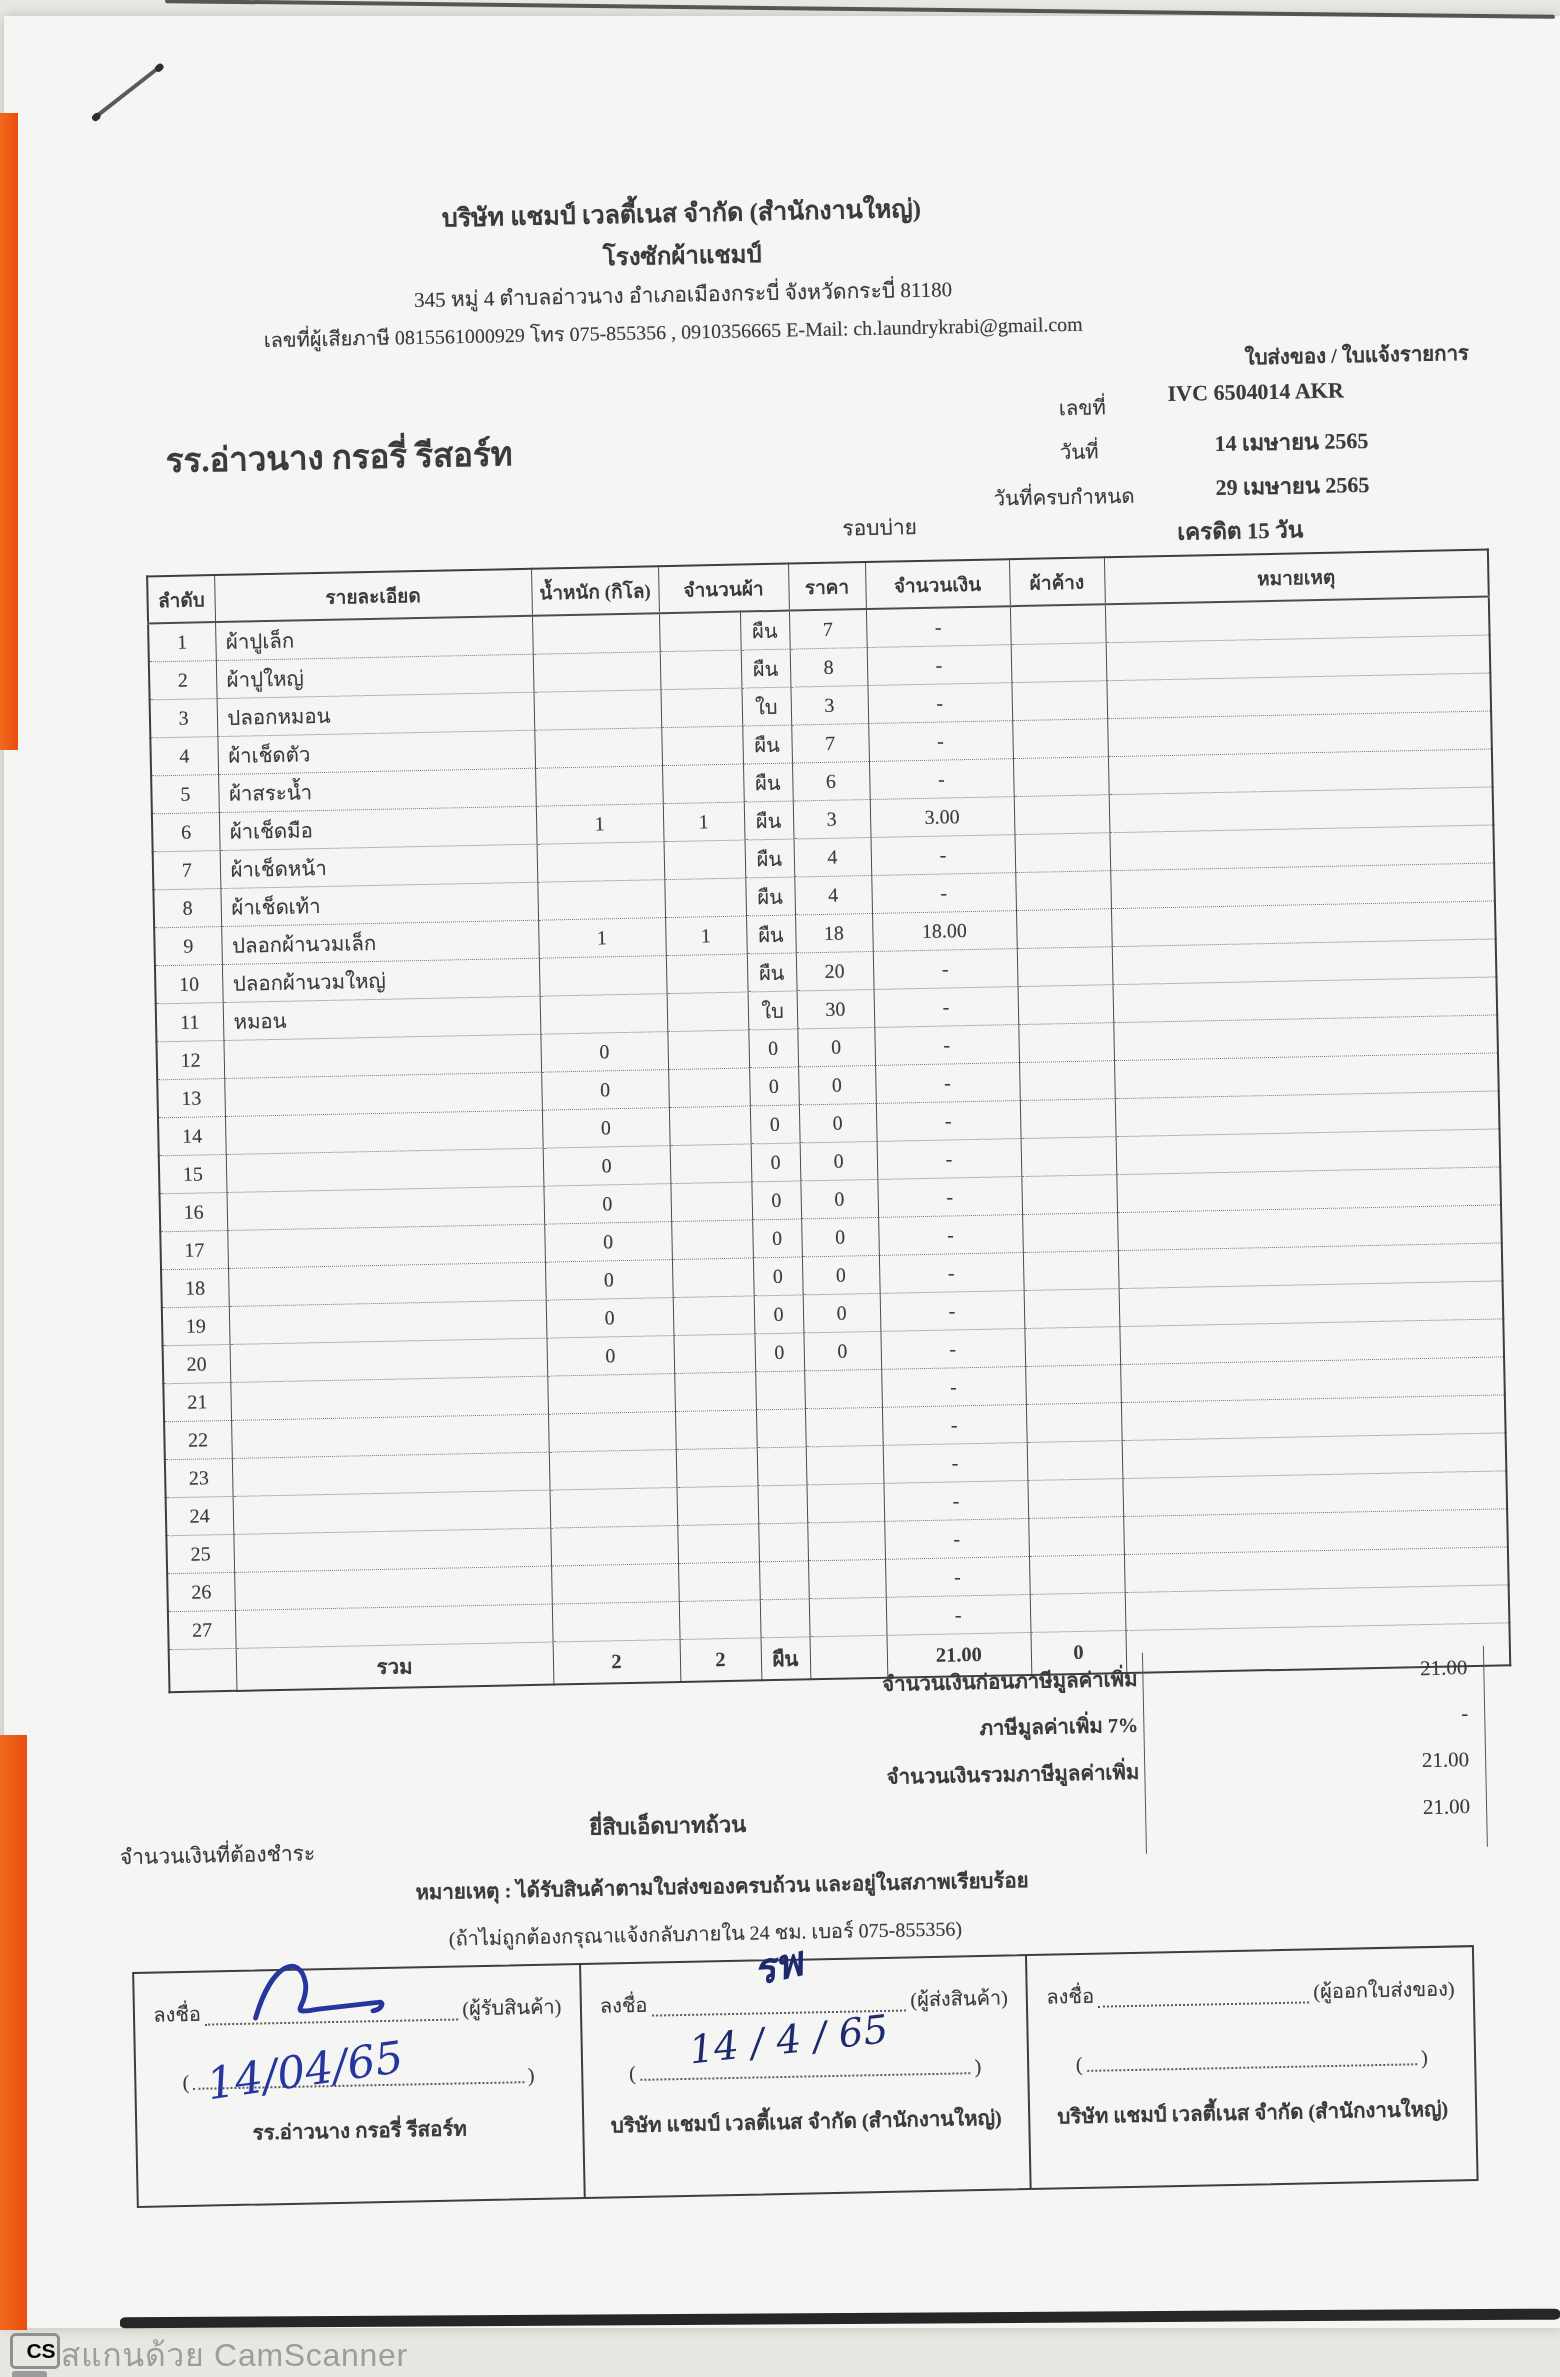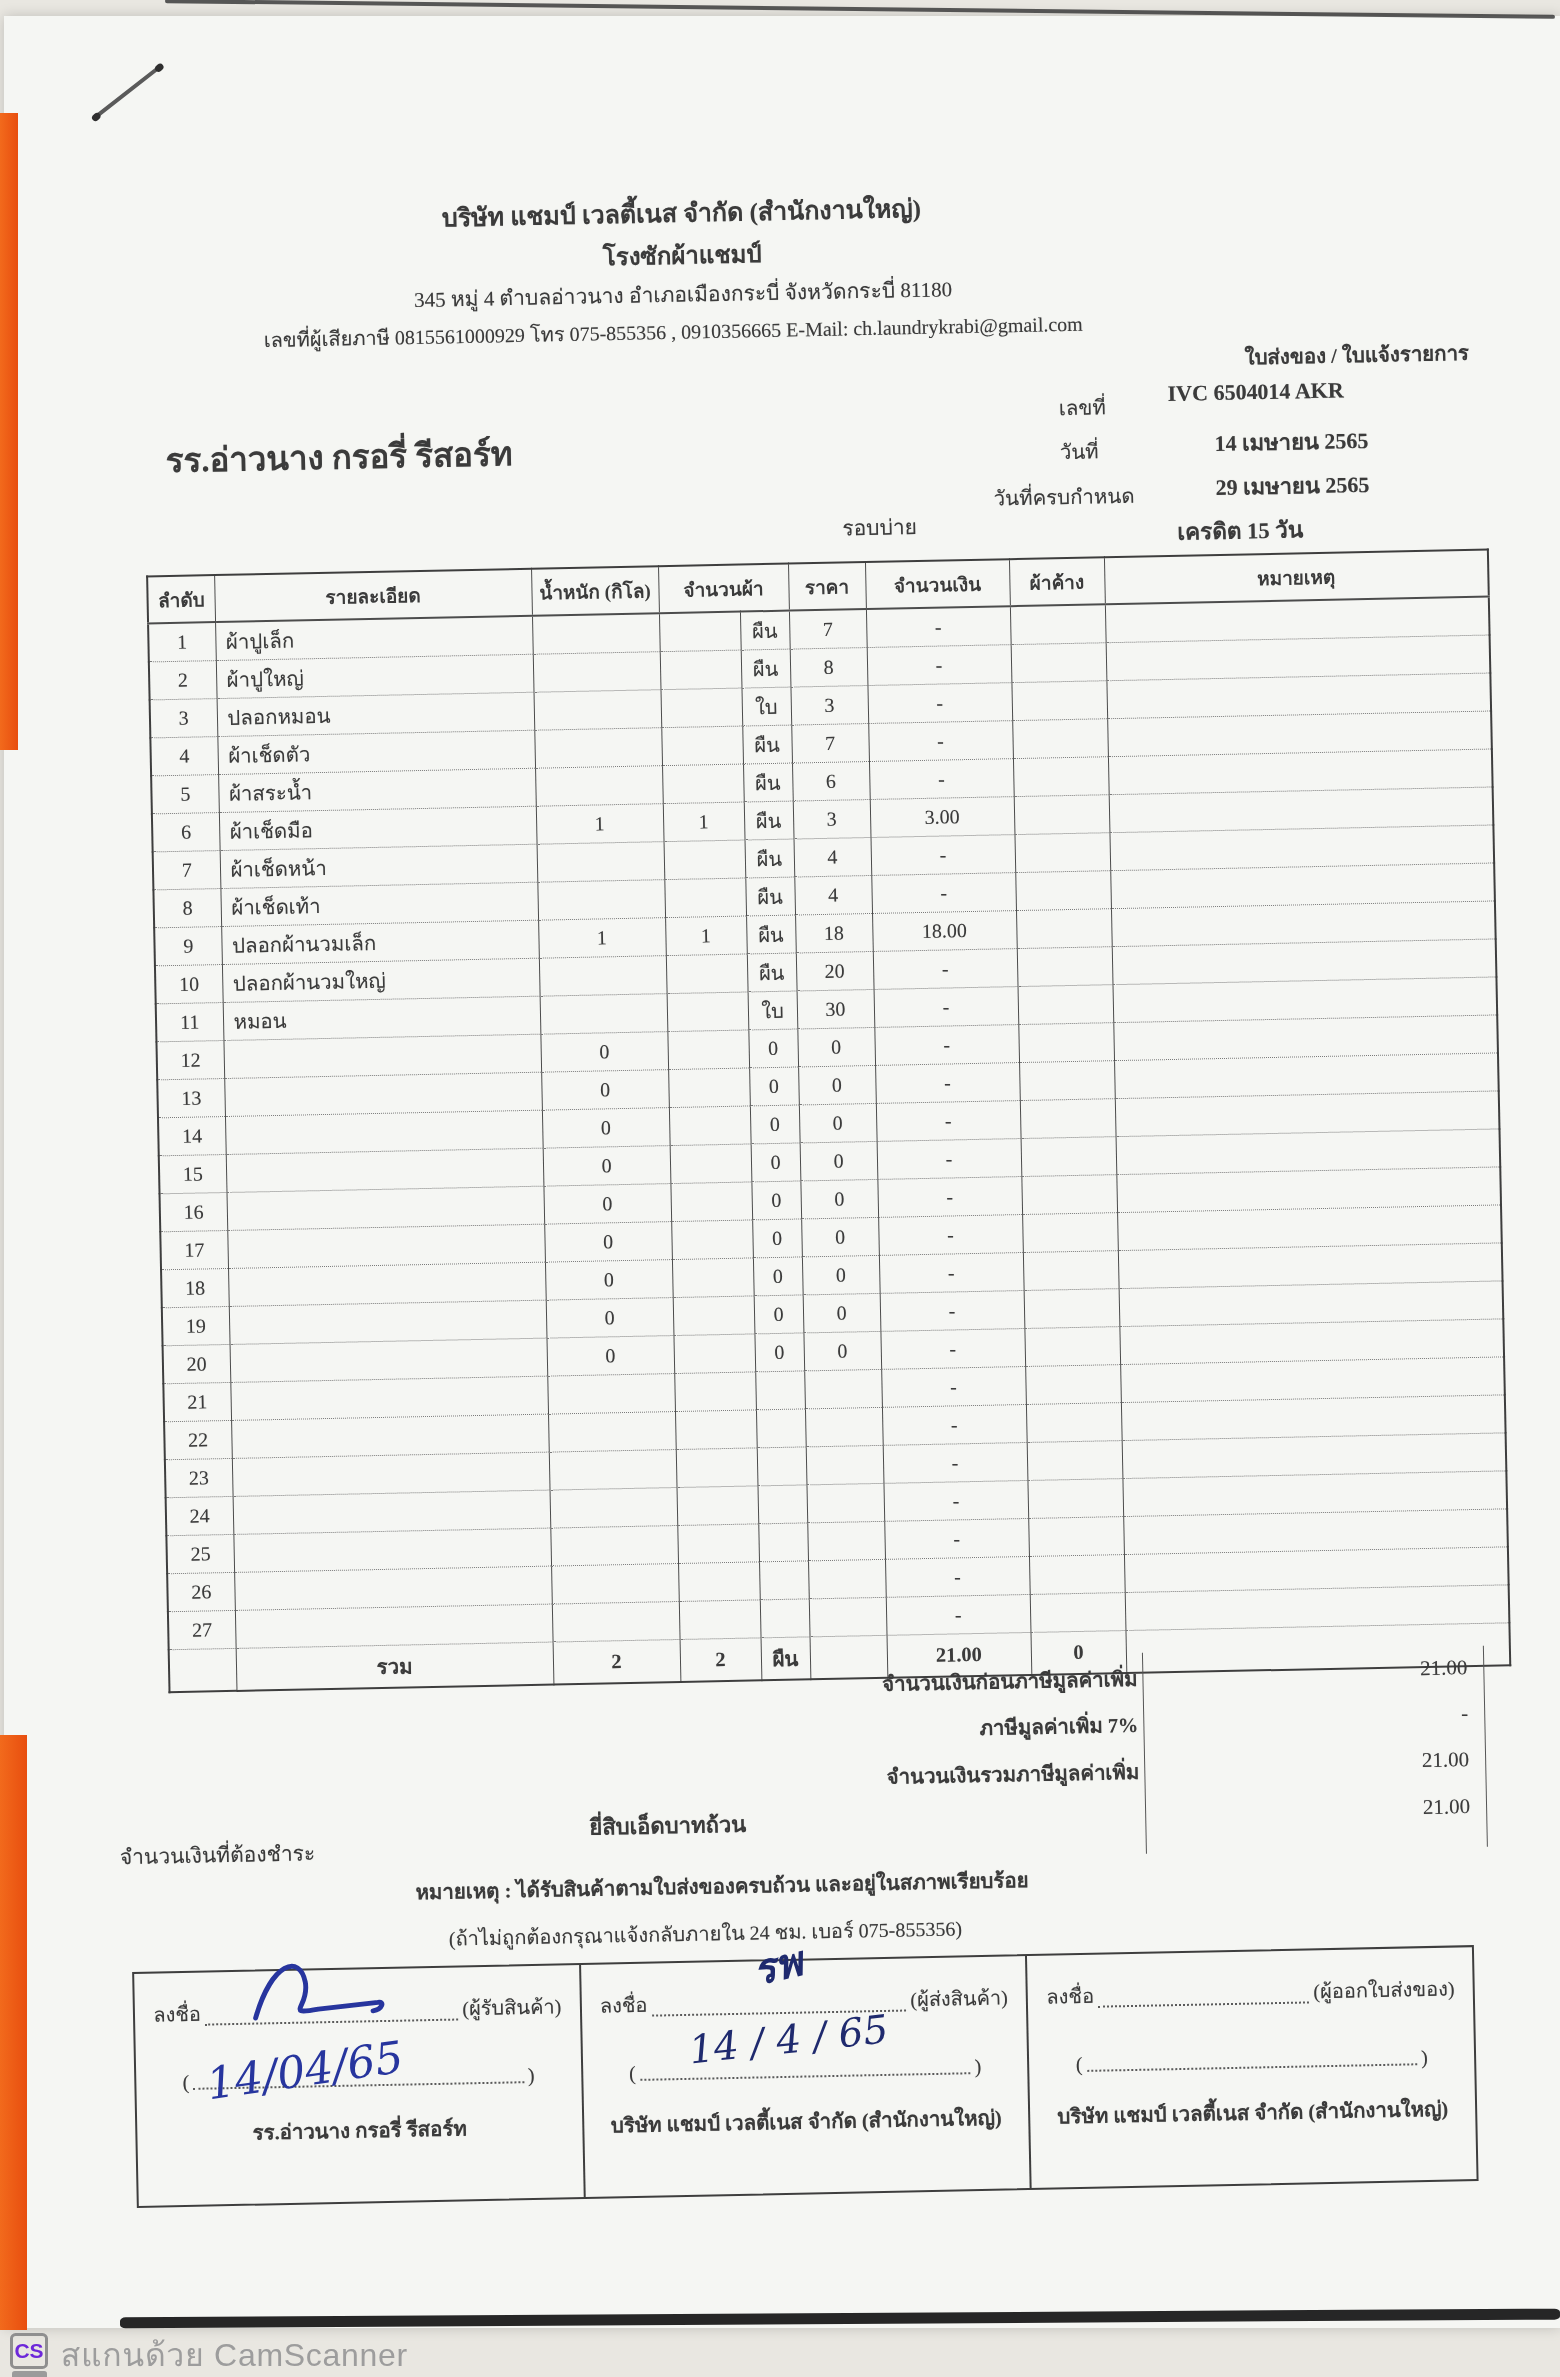--- a/index.html
+++ b/index.html
@@ -91,22 +91,22 @@
   .orgrow{margin-top:24px;text-align:center;font-weight:bold;font-size:20.4px;}
   .hand{position:absolute;font-style:italic;font-family:"DejaVu Serif",serif;}
   .hand-blue{color:#27359e;}
   .hand-navy{color:#1f2a6e;}
   .sig-svg{position:absolute;}
 
   
   .watermark{position:absolute;left:10px;top:2329px;display:flex;align-items:center;gap:12.7px;}
   .cs-logo{width:38px;height:44px;position:relative;}
   .cs-sq{width:32px;height:30px;border:3.5px solid #8f8f8f;border-radius:5.6px;
-         color:#6d28d9;font-family:"Liberation Sans",sans-serif;font-weight:bold;
-         font-size:21px;display:flex;align-items:center;justify-content:center;}
+         color:#000000;font-family:"Liberation Sans",sans-serif;font-weight:bold;
+         font-size:21px;display:flex;align-items:center;justify-content:center;padding-left:12px;}
   .cs-bar{width:35px;height:8.4px;background:#9b9b9b;border-radius:2.8px;margin:2.1px 0 0 2.1px;}
   .wm-text{font-family:"Liberation Sans",sans-serif;font-size:32px;color:#9d9d9d;letter-spacing:0.7px;}
 </style>
 </head>
 <body>
 
 <div class="paper"></div>
 <div class="orange-strip strip-top"></div>
 <div class="orange-strip strip-bottom"></div>
 <div class="top-edge"></div>

